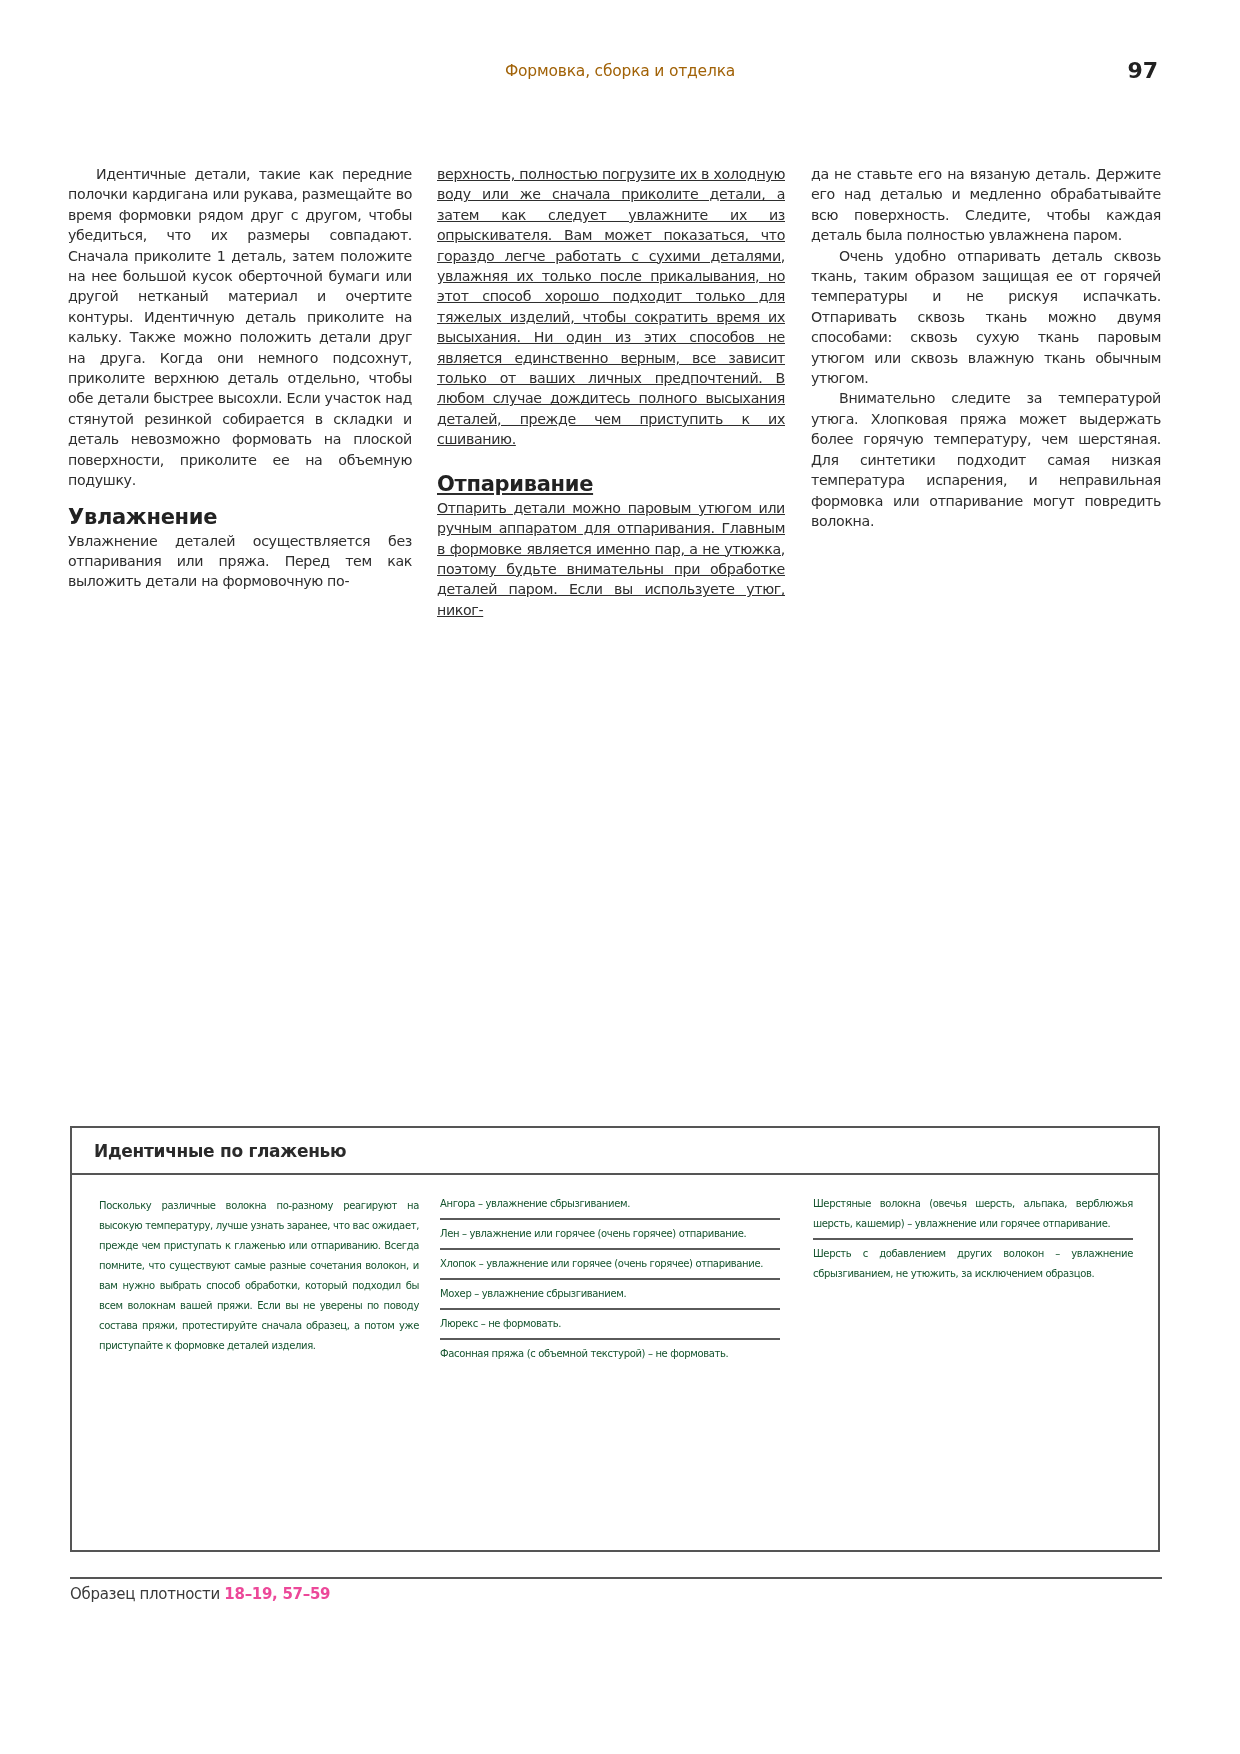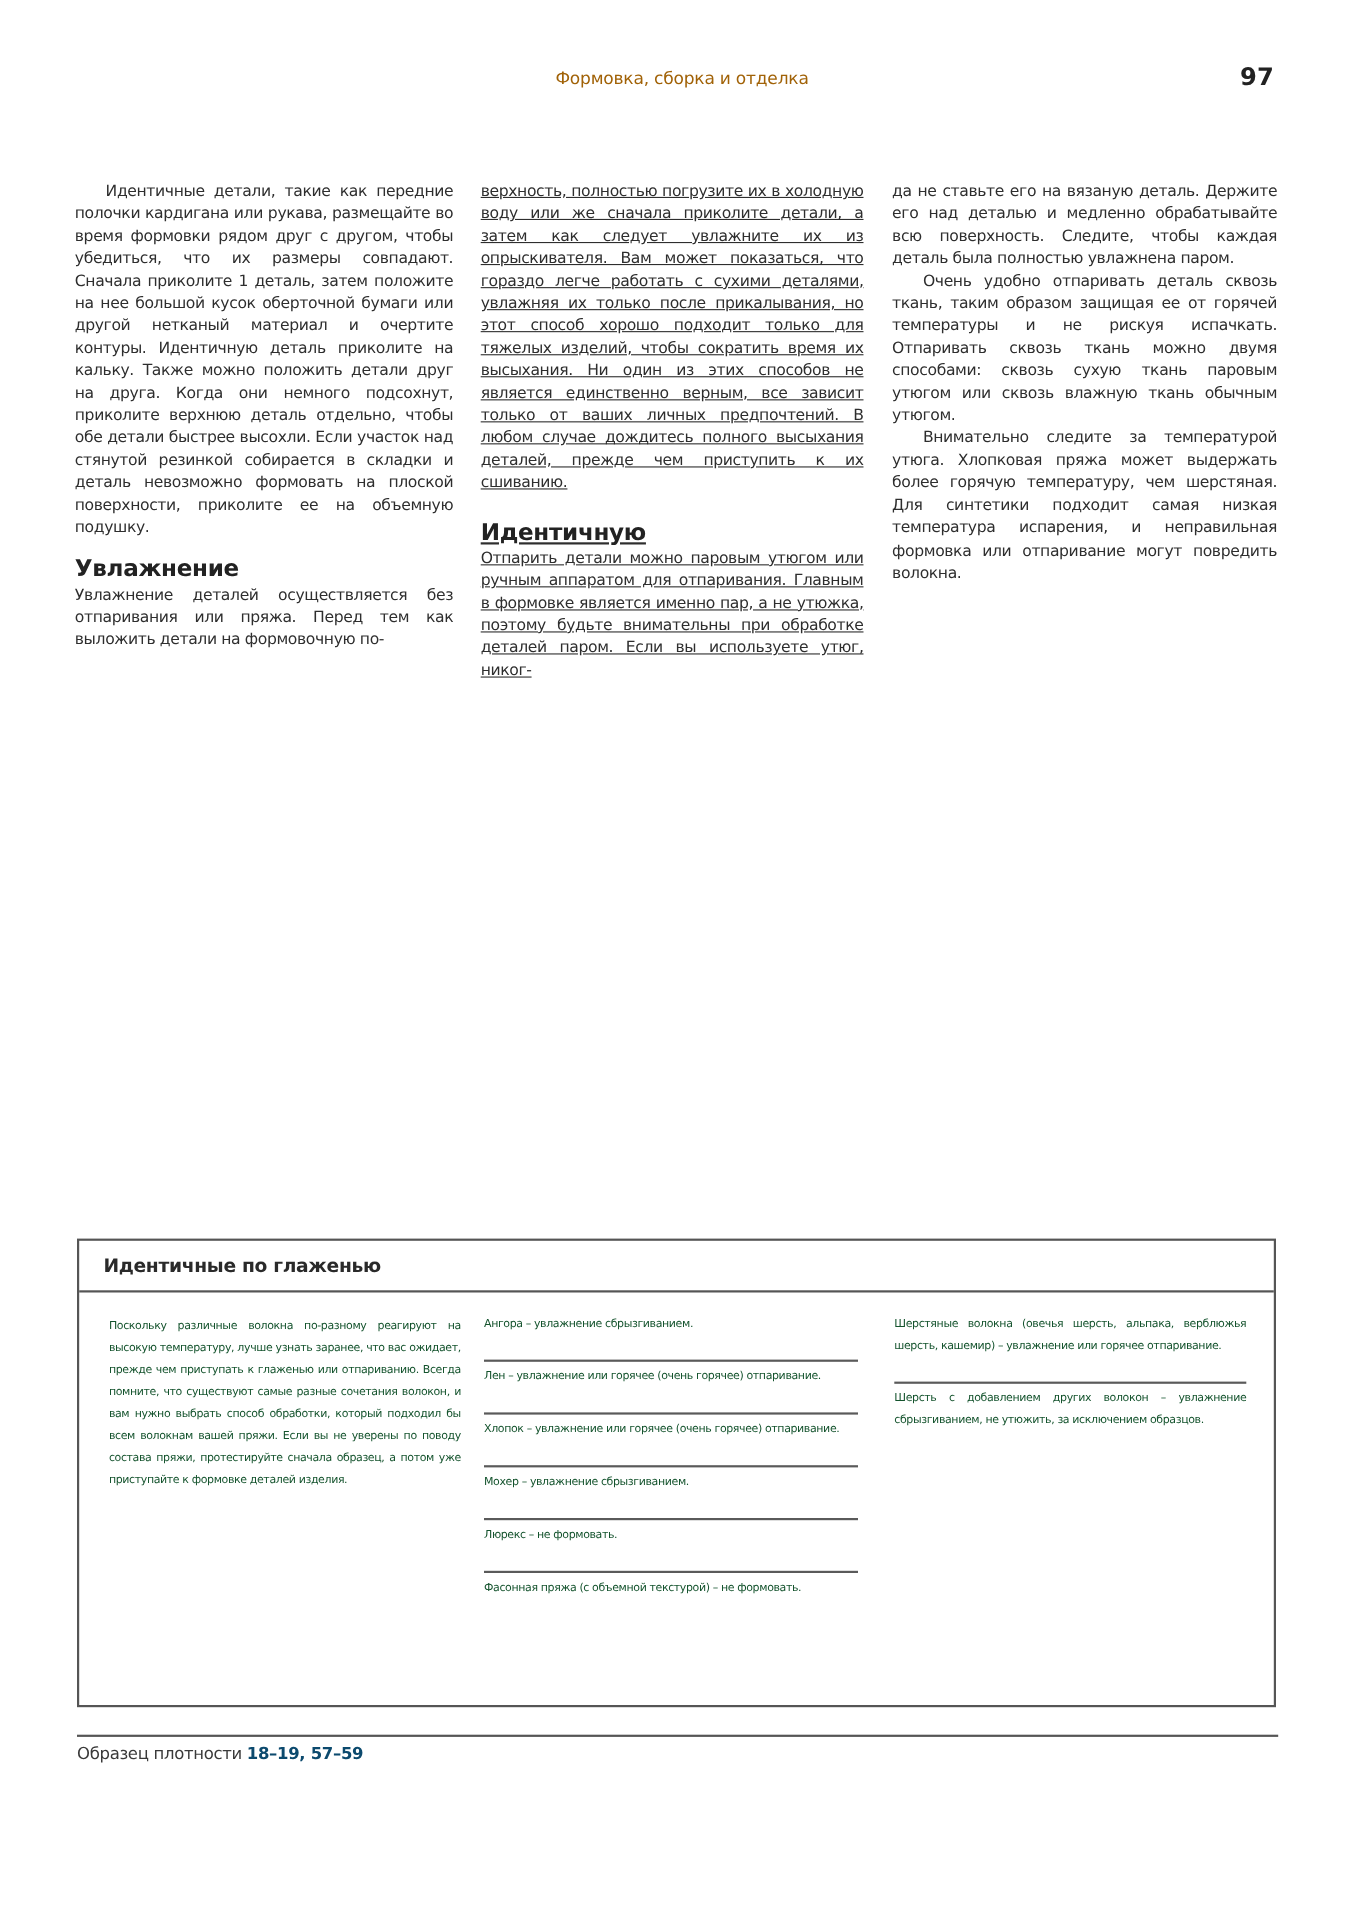--- a/index.html
+++ b/index.html
@@ -38,45 +38,45 @@
   .guide-title {
     font-size: 17px; font-weight: bold; color: #2a2a2a; letter-spacing: -0.3px;
   }
   .g-col {
     position: absolute; top: 62px; font-size: 10px; line-height: 20px; color: #14532d;
     text-align: justify; letter-spacing: -0.35px;
   }
   #gcol1 { left: 27px; width: 320px; top: 68px; }
   #gcol2 { left: 368px; width: 340px; }
   #gcol3 { left: 741px; width: 320px; }
-  .g-item { padding: 4px 0 22px 0; border-bottom: 2px solid #5a5a5a; }
+  .g-item { padding: 4px 0 4px 0; border-bottom: 2px solid #5a5a5a; }
   .g-item:last-child { border-bottom: none; }
   .footer-rule {
     position: absolute; left: 70px; top: 1577px; width: 1092px; height: 2px; background: #555;
   }
   .footer {
     position: absolute; left: 70px; top: 1585px; font-size: 15px; color: #3a3a3a; letter-spacing: -0.3px;
   }
-  .footer b { color: #0c4a6e; }
+  .footer b { color: #ec4899; }
 </style>
 </head>
 <body>
 
 <div class="running-head">Формовка, сборка и отделка</div>
 <div class="page-number">97</div>
 
 <div class="col" id="col1">
   <p class="indent">Идентичные детали, такие как передние полочки кардигана или рукава, размещайте во время формовки рядом друг с другом, чтобы убедиться, что их размеры совпадают. Сначала приколите 1 деталь, затем положите на нее большой кусок оберточной бумаги или другой нетканый материал и очертите контуры. Идентичную деталь приколите на кальку. Также можно положить детали друг на друга. Когда они немного подсохнут, приколите верхнюю деталь отдельно, чтобы обе детали быстрее высохли. Если участок над стянутой резинкой собирается в складки и деталь невозможно формовать на плоской поверхности, приколите ее на объемную подушку.</p>
   <h2>Увлажнение</h2>
   <p>Увлажнение деталей осуществляется без отпаривания или пряжа. Перед тем как выложить детали на формовочную по-</p>
 </div>
 
 <div class="col" id="col2">
   <p>верхность, полностью погрузите их в холодную воду или же сначала приколите детали, а затем как следует увлажните их из опрыскивателя. Вам может показаться, что гораздо легче работать с сухими деталями, увлажняя их только после прикалывания, но этот способ хорошо подходит только для тяжелых изделий, чтобы сократить время их высыхания. Ни один из этих способов не является единственно верным, все зависит только от ваших личных предпочтений. В любом случае дождитесь полного высыхания деталей, прежде чем приступить к их сшиванию.</p>
-  <h2 style="margin-top:22px;">Идентичную</h2>
+  <h2 style="margin-top:22px;">Отпаривание</h2>
   <p>Отпарить детали можно паровым утюгом или ручным аппаратом для отпаривания. Главным в формовке является именно пар, а не утюжка, поэтому будьте внимательны при обработке деталей паром. Если вы используете утюг, никог-</p>
 </div>
 
 <div class="col" id="col3">
   <p>да не ставьте его на вязаную деталь. Держите его над деталью и медленно обрабатывайте всю поверхность. Следите, чтобы каждая деталь была полностью увлажнена паром.</p>
   <p class="indent">Очень удобно отпаривать деталь сквозь ткань, таким образом защищая ее от горячей температуры и не рискуя испачкать. Отпаривать сквозь ткань можно двумя способами: сквозь сухую ткань паровым утюгом или сквозь влажную ткань обычным утюгом.</p>
   <p class="indent">Внимательно следите за температурой утюга. Хлопковая пряжа может выдержать более горячую температуру, чем шерстяная. Для синтетики подходит самая низкая температура испарения, и неправильная формовка или отпаривание могут повредить волокна.</p>
 </div>
 
 <div class="guide-box">

